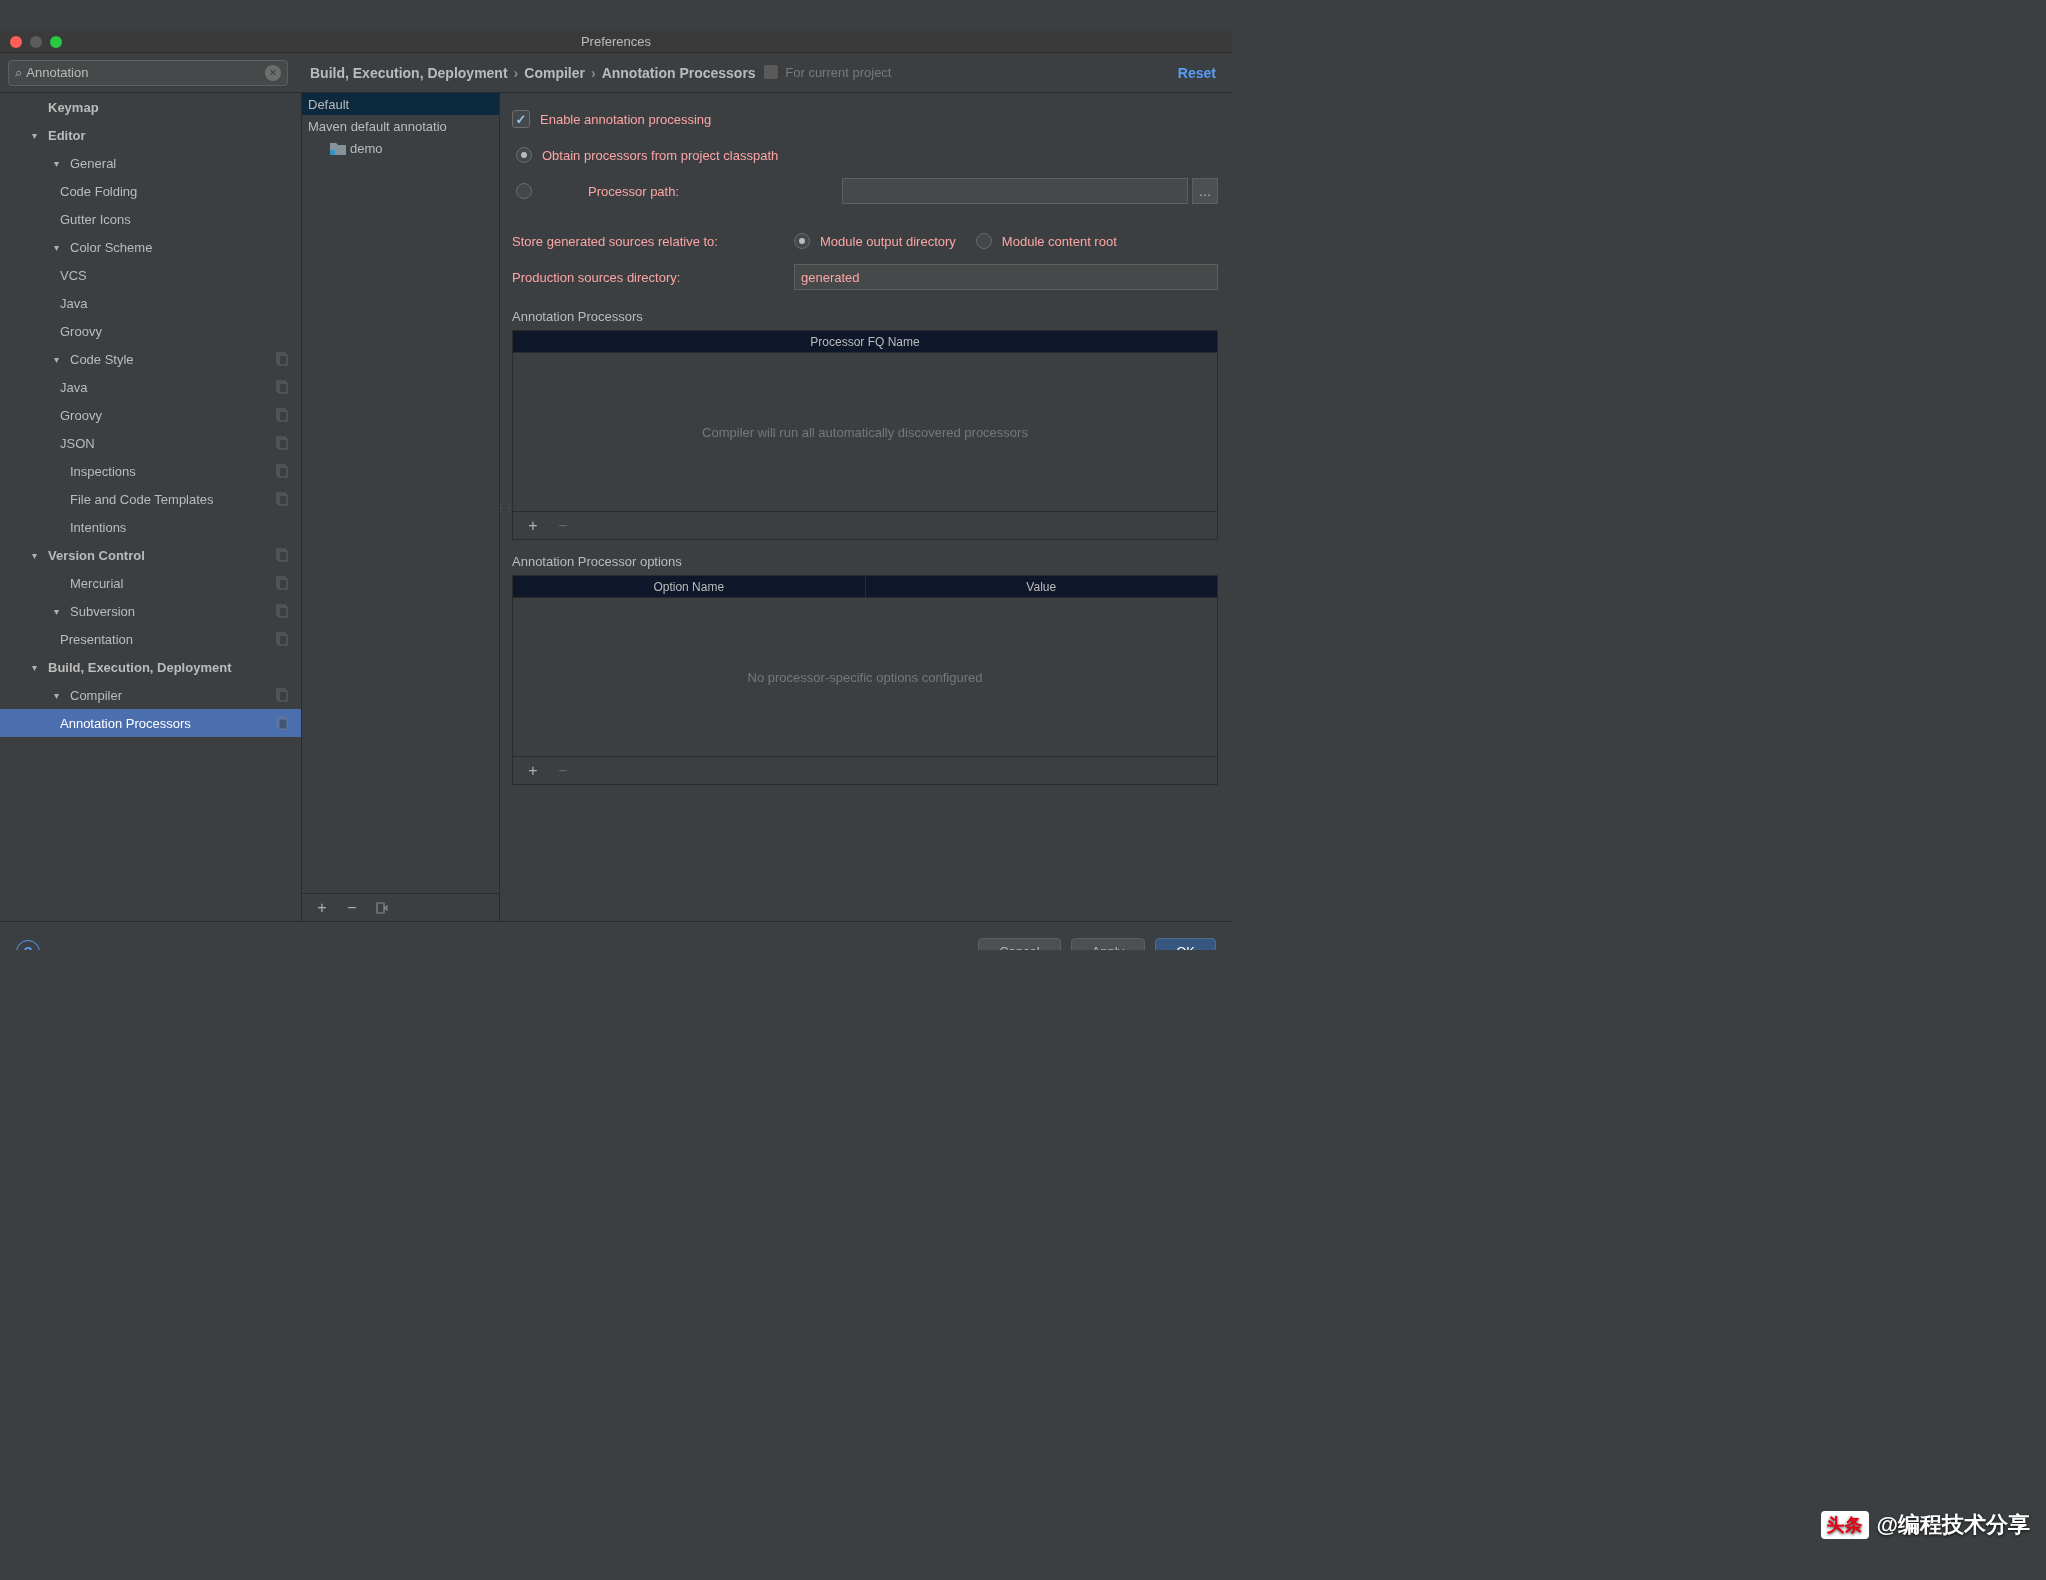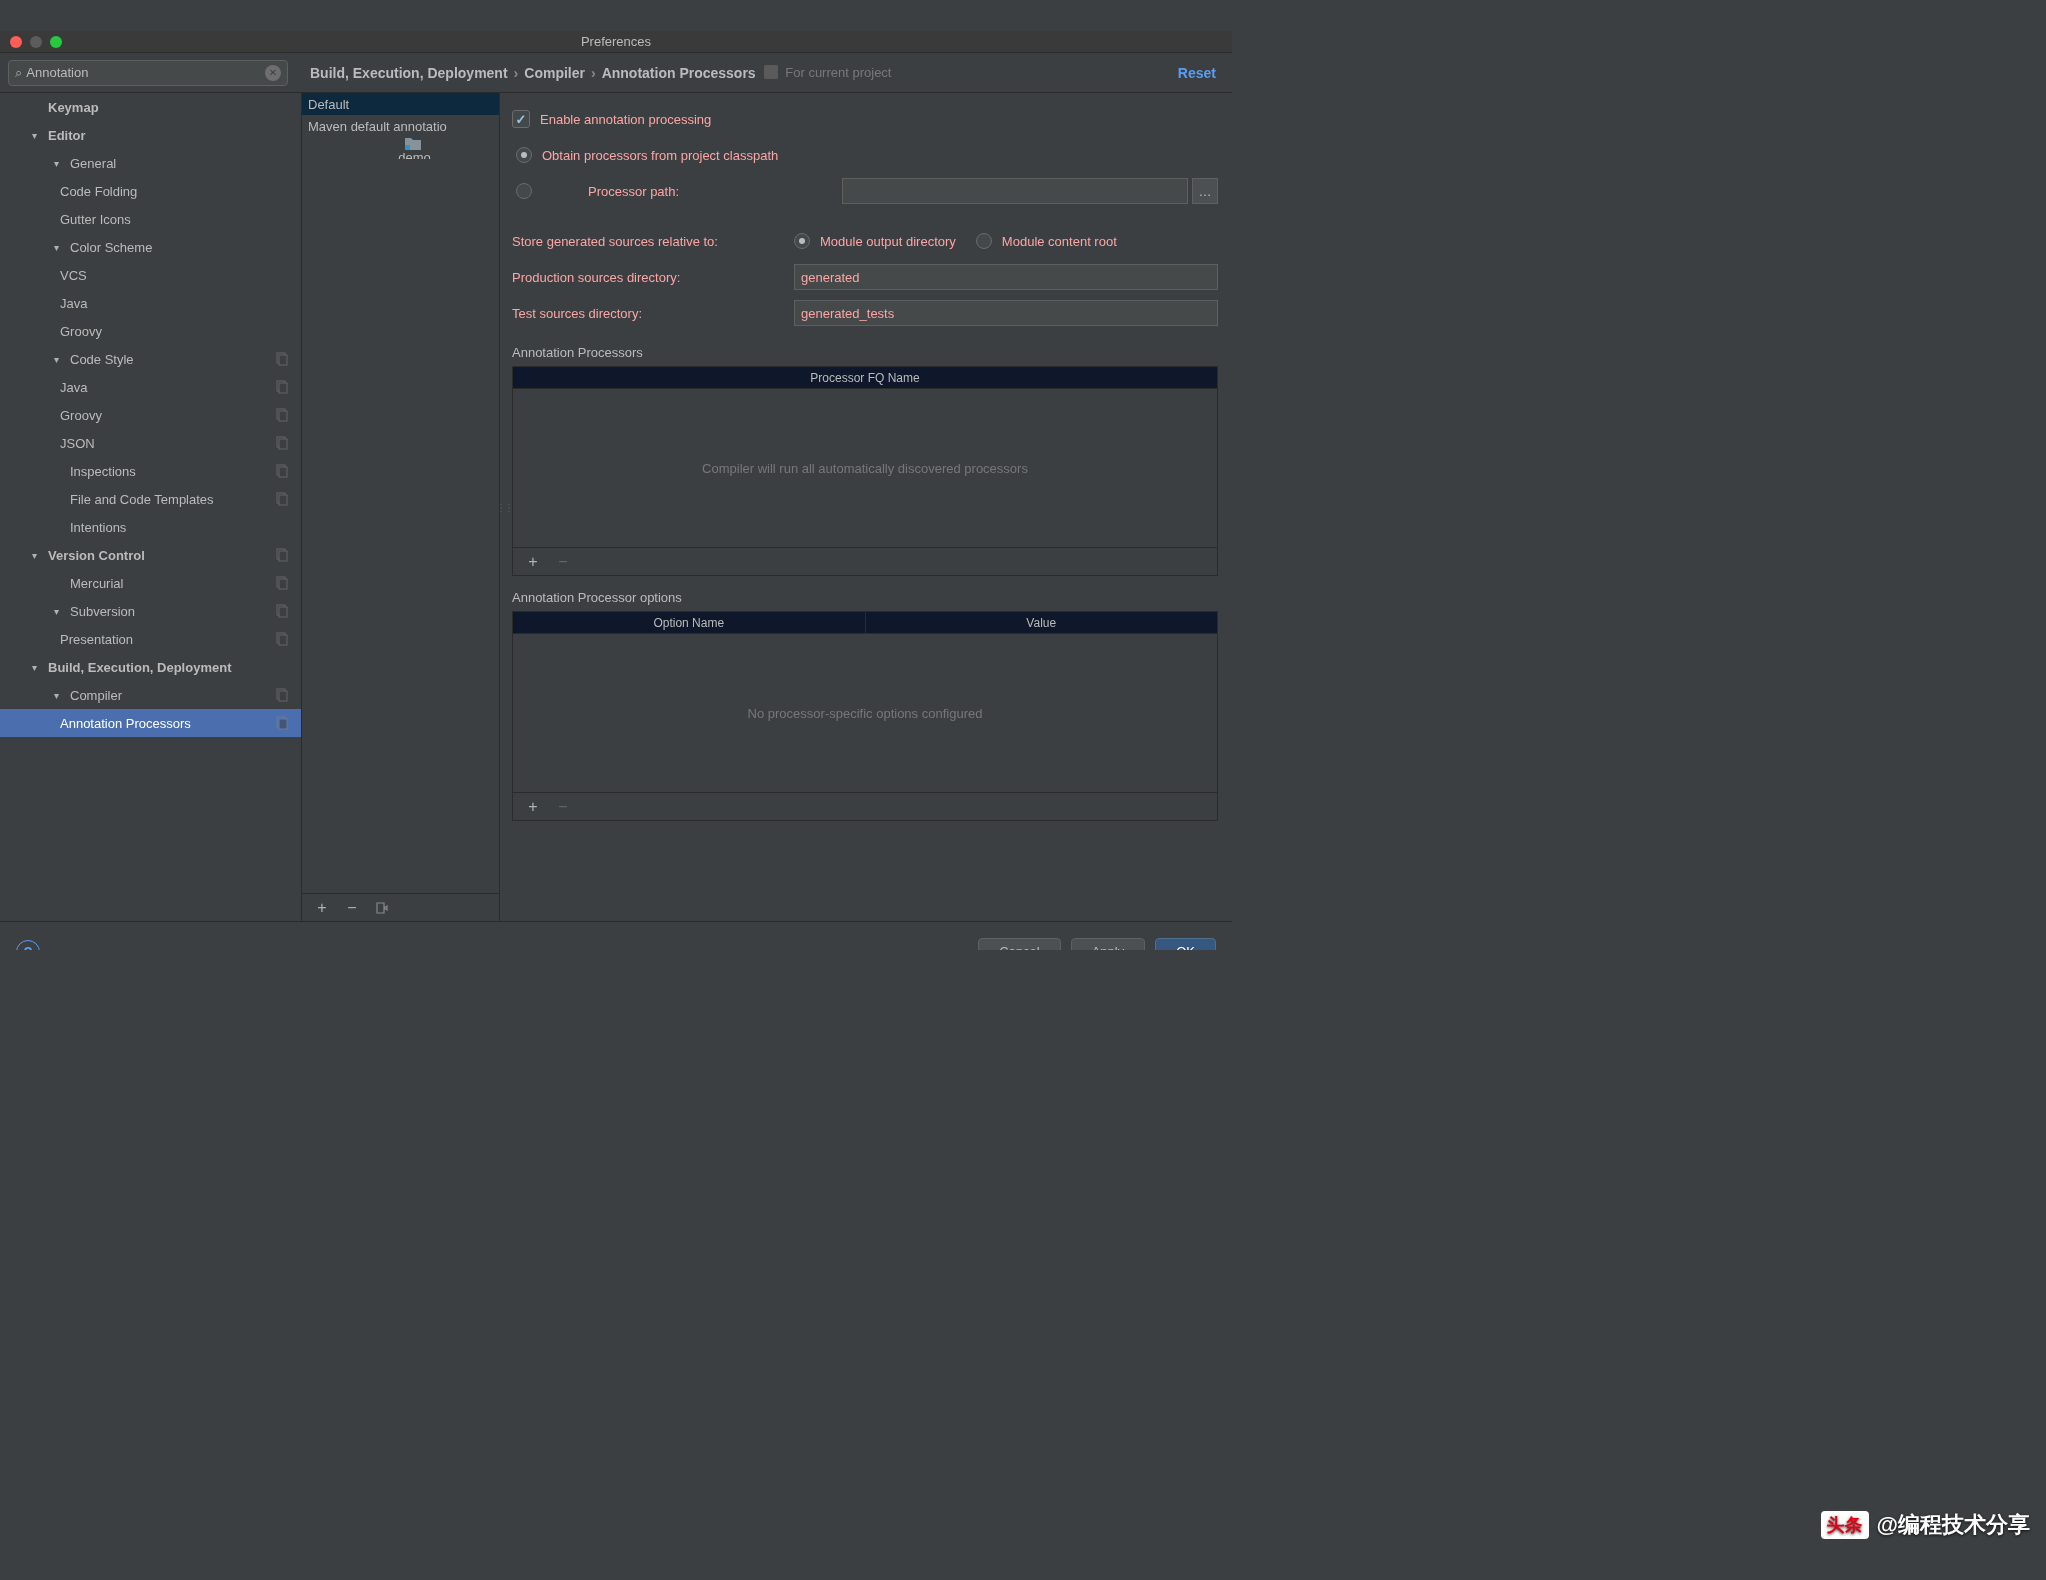--- a/index.html
+++ b/index.html
@@ -38,21 +38,21 @@
 .copy-icon { width: 14px; height: 14px; margin-right: 12px; opacity: 0.5; }
 .copy-icon svg { width: 14px; height: 14px; }
 .lvl-1 { padding-left: 32px; align-items: center; }
 .lvl-2 { padding-left: 54px; }
 .lvl-3 { padding-left: 44px; }
 
 .profiles-col { width: 198px; background: #3c3f41; border-right: 1px solid #2b2b2b; display: flex; flex-direction: column; }
 .profile-list { flex: 1; }
 .profile-item { height: 22px; display: flex; align-items: center; padding-left: 6px; font-size: 13px; cursor: pointer; white-space: nowrap; overflow: hidden; }
 .profile-item.selected { background: #0d293e; color: #bbbbbb; }
-.profile-sub { padding-left: 28px; flex-direction: column; }
+.profile-sub { padding-left: 28px; }
 .folder-icon { width: 16px; height: 13px; margin-right: 4px; display: inline-block; }
 .profile-toolbar { height: 28px; border-top: 1px solid #2b2b2b; display: flex; align-items: center; padding-left: 10px; gap: 10px; }
 .tb-btn { width: 20px; height: 20px; display: flex; align-items: center; justify-content: center; color: #afb1b3; cursor: pointer; font-size: 16px; }
 
 .drag-handle { width: 8px; display: flex; align-items: center; justify-content: center; cursor: col-resize; }
 .drag-dots { color: #5a5a5a; font-size: 10px; letter-spacing: -2px; }
 
 .content { flex: 1; padding: 8px 14px 0 4px; overflow-y: auto; }
 .form-row { display: flex; align-items: center; min-height: 36px; }
 .checkbox { width: 18px; height: 18px; background: #43494a; border: 1px solid #6b6b6b; border-radius: 3px; margin-right: 10px; display: flex; align-items: center; justify-content: center; cursor: pointer; }
@@ -308,24 +308,20 @@
       <span class="form-label" style="width:282px;">Store generated sources relative to:</span>
       <span class="radio checked"></span>
       <span class="form-label" style="margin-right:20px;">Module output directory</span>
       <span class="radio"></span>
       <span class="form-label">Module content root</span>
     </div>
     <div class="form-row">
       <span class="form-label" style="width:282px;">Production sources directory:</span>
       <input class="text-input" style="flex: 1 1 0%;" value="generated">
     </div>
-    <div class="form-row">
-      <span class="form-label" style="width:282px;">Test sources directory:</span>
-      <input class="text-input" style="flex: 1 1 0%;" value="generated_tests">
-    </div>
 
     <div class="section-title">Annotation Processors</div>
     <div class="table">
       <div class="table-header">
         <div class="th">Processor FQ Name</div>
       </div>
       <div class="table-body">Compiler will run all automatically discovered processors</div>
     </div>
     <div class="table-toolbar">
       <span class="tb-btn">+</span>

